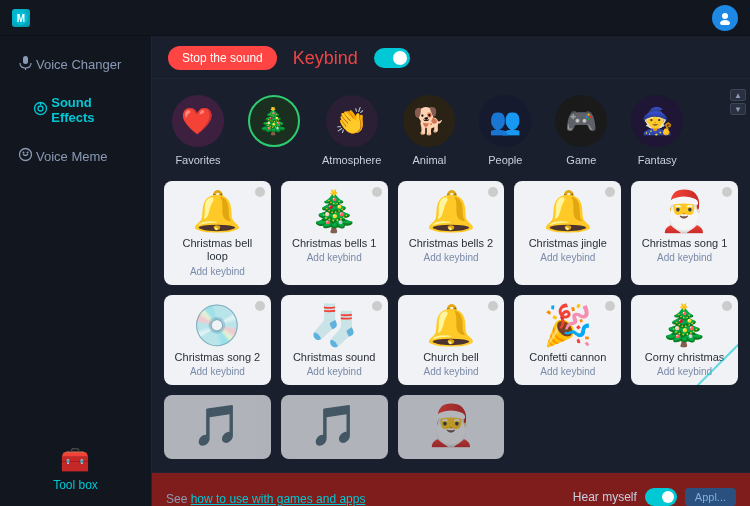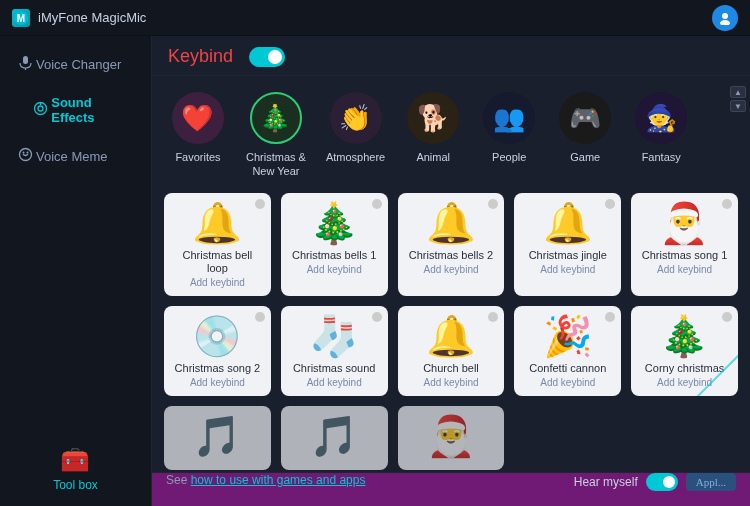--- a/index.html
+++ b/index.html
@@ -271,24 +271,24 @@
       line-height: 1.2;
     }
     .sound-card-keybind {
       font-size: 10px;
       color: #7a8aaa;
     }
 
     
     .bottom-bar {
       height: 34px;
-      background: #701a75;
+      background: #7f1d1d;
       border-top: 1px solid #1e2535;
       display: flex;
-      align-items: flex-start;
+      align-items: flex-end;
       padding: 0 14px;
       justify-content: space-between;
     }
     .bottom-link {
       font-size: 12px;
       color: #8a9ab5;
     }
     .bottom-link a {
       color: #00c8d4;
       text-decoration: underline;
@@ -324,37 +324,35 @@
       border-radius: 50%;
     }
     .apply-btn {
       background: #2a5080;
       color: #80b0d8;
       border: none;
       border-radius: 4px;
       padding: 3px 10px;
       font-size: 11px;
       cursor: pointer;
-      font-family: Liberation Serif, serif;
     }
   </style>
 </head>
 <body>
 
 <div class="app-container">
 
   <div class="title-bar">
     <div class="title-bar-left">
       <div class="title-bar-icon">
         <svg width="16" height="16" viewBox="0 0 16 16">
           <circle cx="8" cy="8" r="7" fill="#00bcd4"></circle>
           <text x="8" y="12" text-anchor="middle" fill="white" font-size="10" font-weight="bold">M</text>
         </svg>
       </div>
-      <span class="title-bar-text">iMyFone MagicMic</span>
     </div>
     <div class="title-bar-user">
       <svg width="14" height="14" viewBox="0 0 14 14" fill="white">
         <circle cx="7" cy="5" r="3"></circle>
         <ellipse cx="7" cy="12" rx="5" ry="3"></ellipse>
       </svg>
     </div>
   </div>
 
   <div class="main-layout">
@@ -400,32 +398,32 @@
 
       <div class="sidebar-toolbox">
         <div class="sidebar-toolbox-icon">🧰</div>
         <span>Tool box</span>
       </div>
     </div>
 
     <div class="content-area">
 
       <div class="top-controls">
+        <button class="stop-sound-btn">Stop the sound</button>
         <span class="keybind-label">Keybind</span>
         <div class="toggle-switch"></div>
       </div>
 
       <div class="category-tabs">
         <div class="category-item">
           <div class="category-icon favorites">❤️</div>
           <span class="category-label">Favorites</span>
         </div>
         <div class="category-item">
           <div class="category-icon christmas">🎄</div>
-          <span class="category-label" style="white-space:pre-line;">Christmas &amp;<br>New Year</span>
         </div>
         <div class="category-item">
           <div class="category-icon atmosphere">👏</div>
           <span class="category-label">Atmosphere</span>
         </div>
         <div class="category-item">
           <div class="category-icon animal">🐕</div>
           <span class="category-label">Animal</span>
         </div>
         <div class="category-item">

